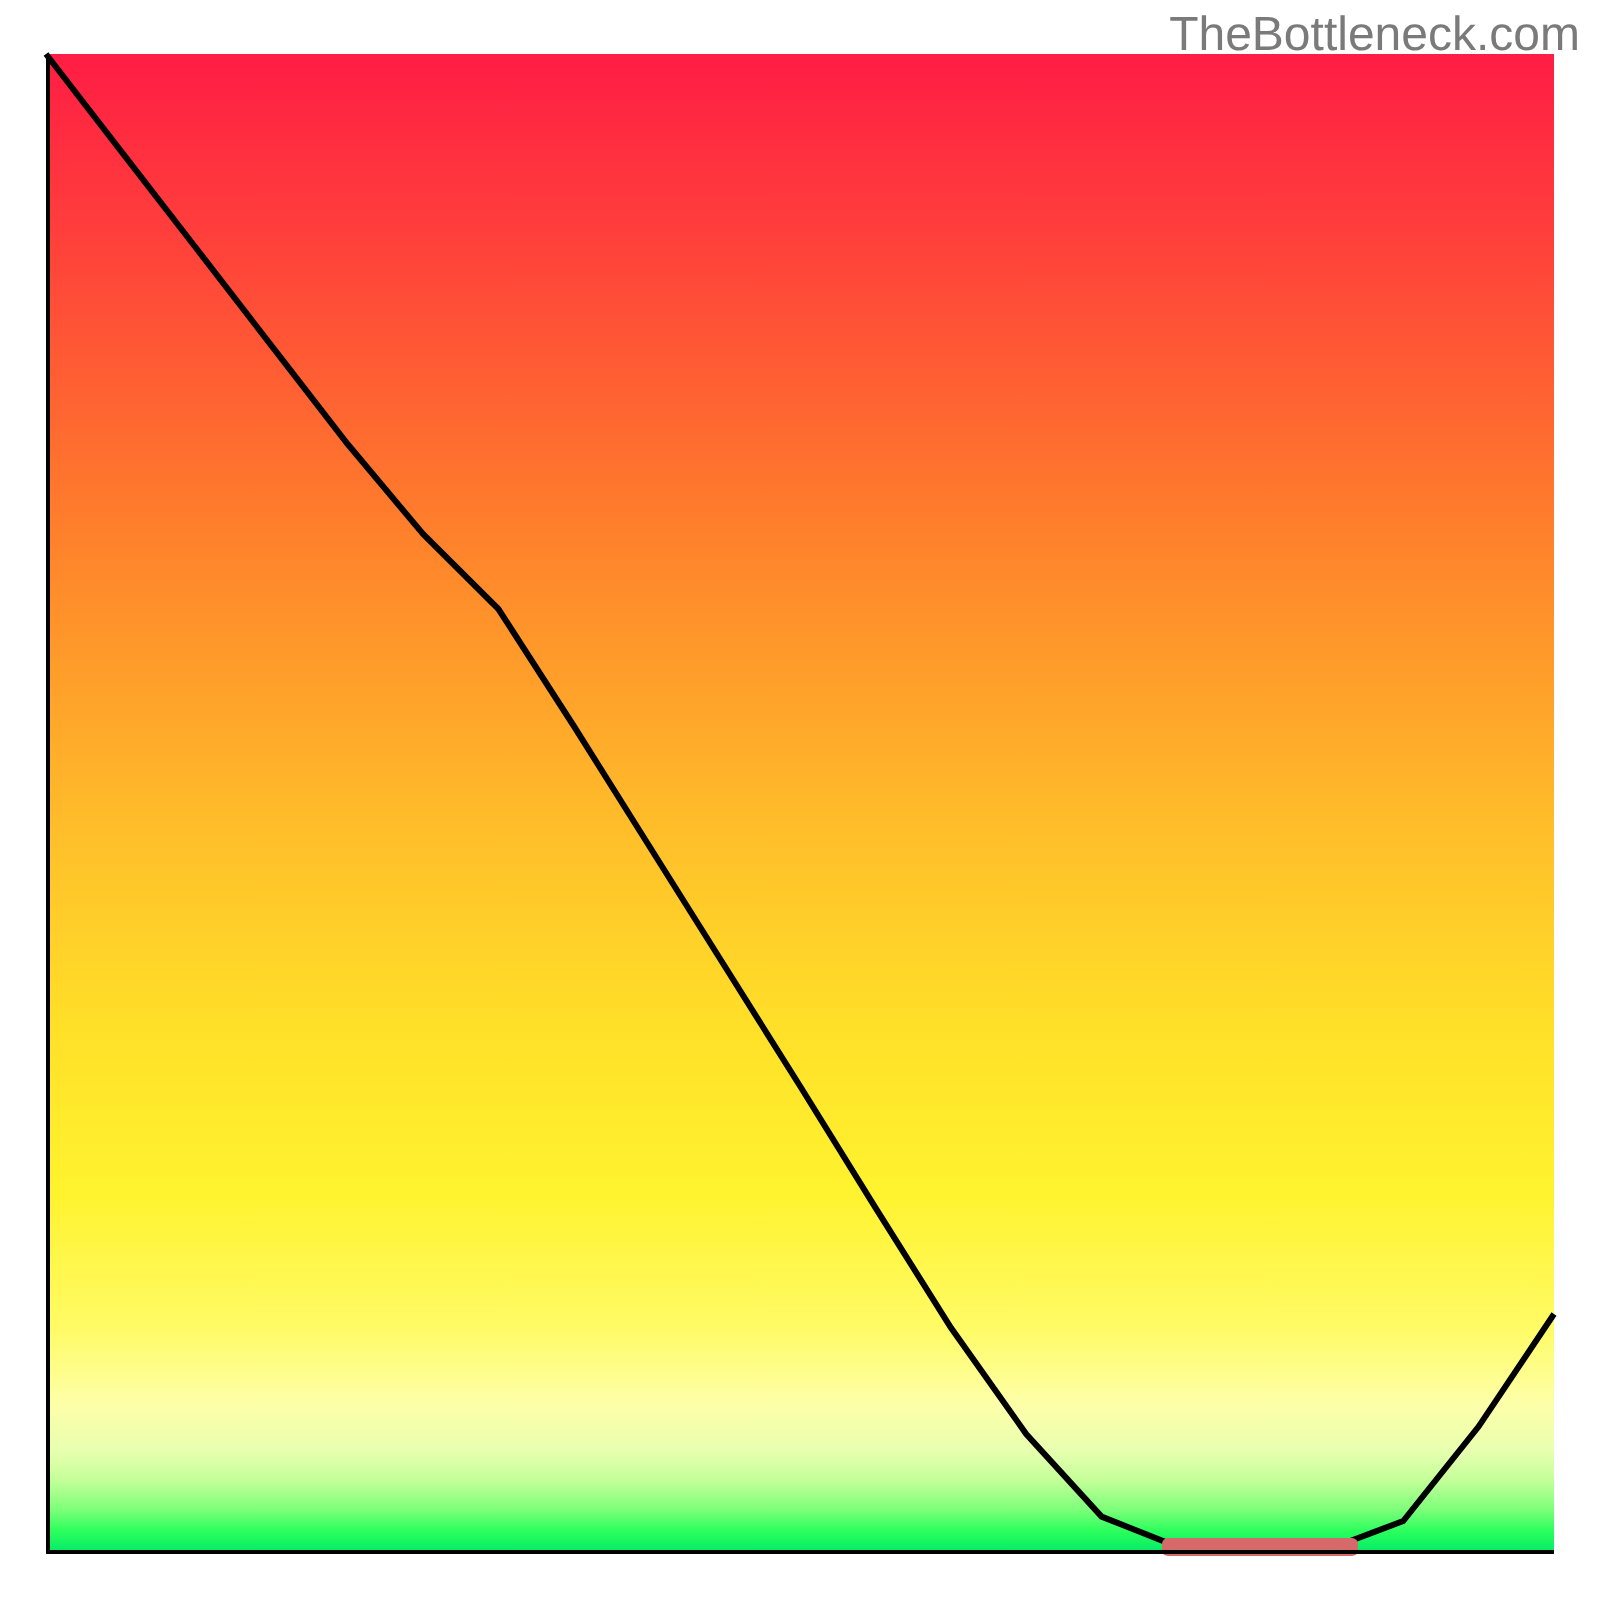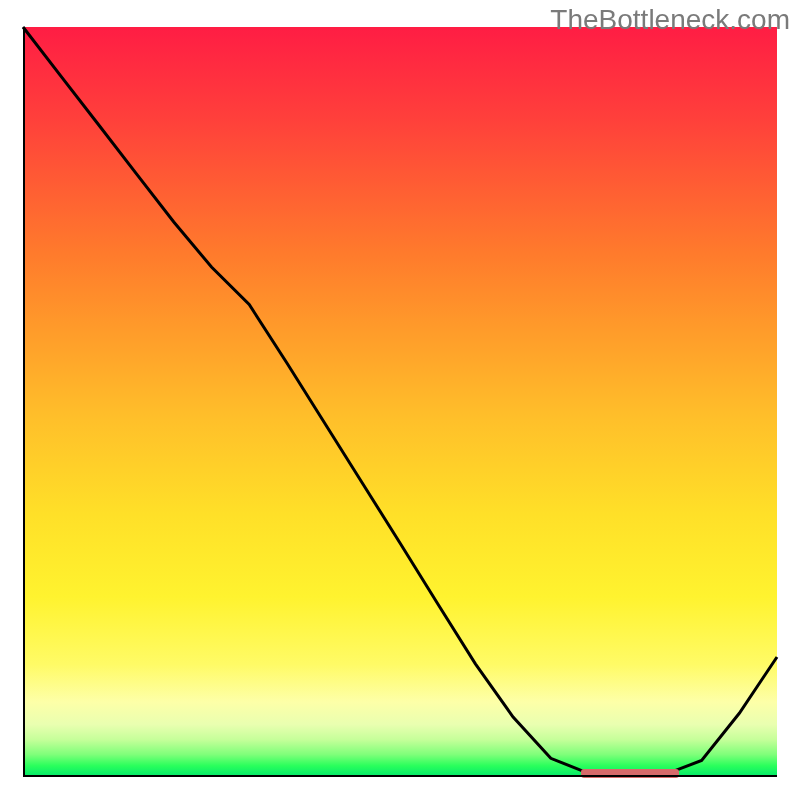--- a/index.html
+++ b/index.html
@@ -13,21 +13,21 @@
   }
   .wrap {
     position: relative;
     width: 800px;
     height: 800px;
   }
   .attribution {
     position: absolute;
     top: 4px;
     right: 10px;
-    font-size: 28px;
+    font-size: 24px;
     color: #7a7a7a;
     z-index: 10;
   }
   .plot-area {
     position: absolute;
     left: 23px;
     top: 27px;
     width: 754px;
     height: 750px;
     

